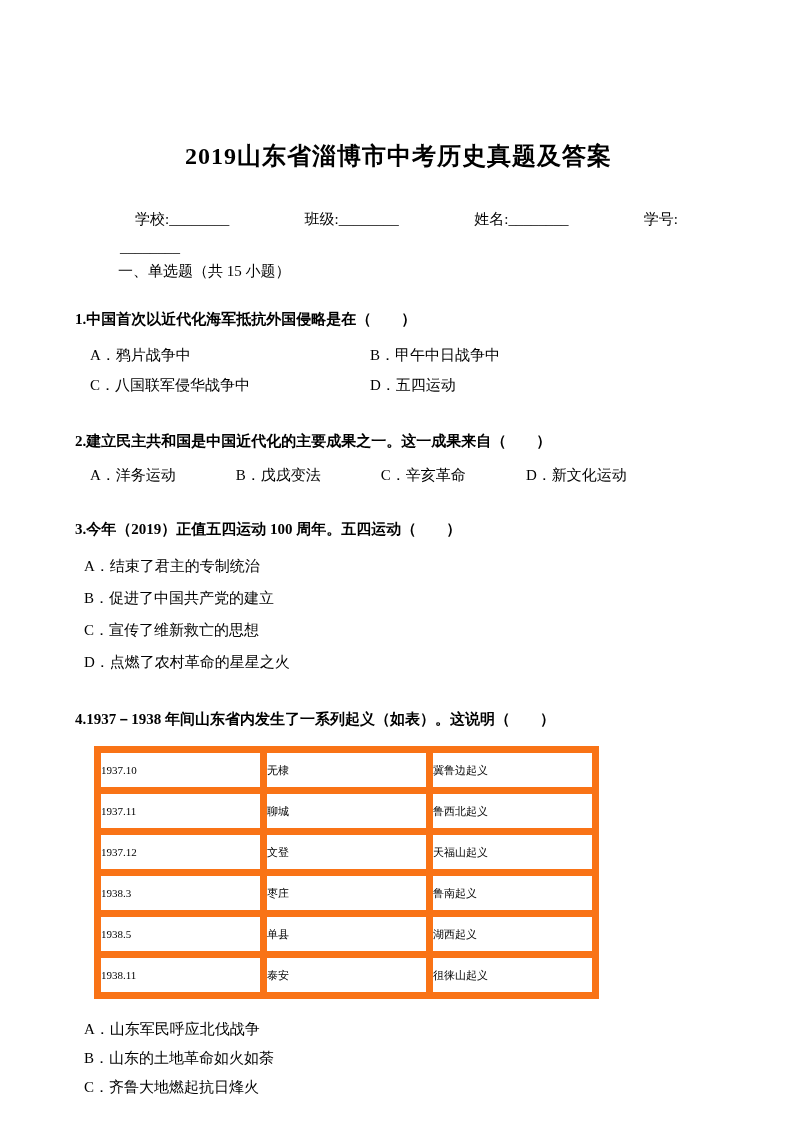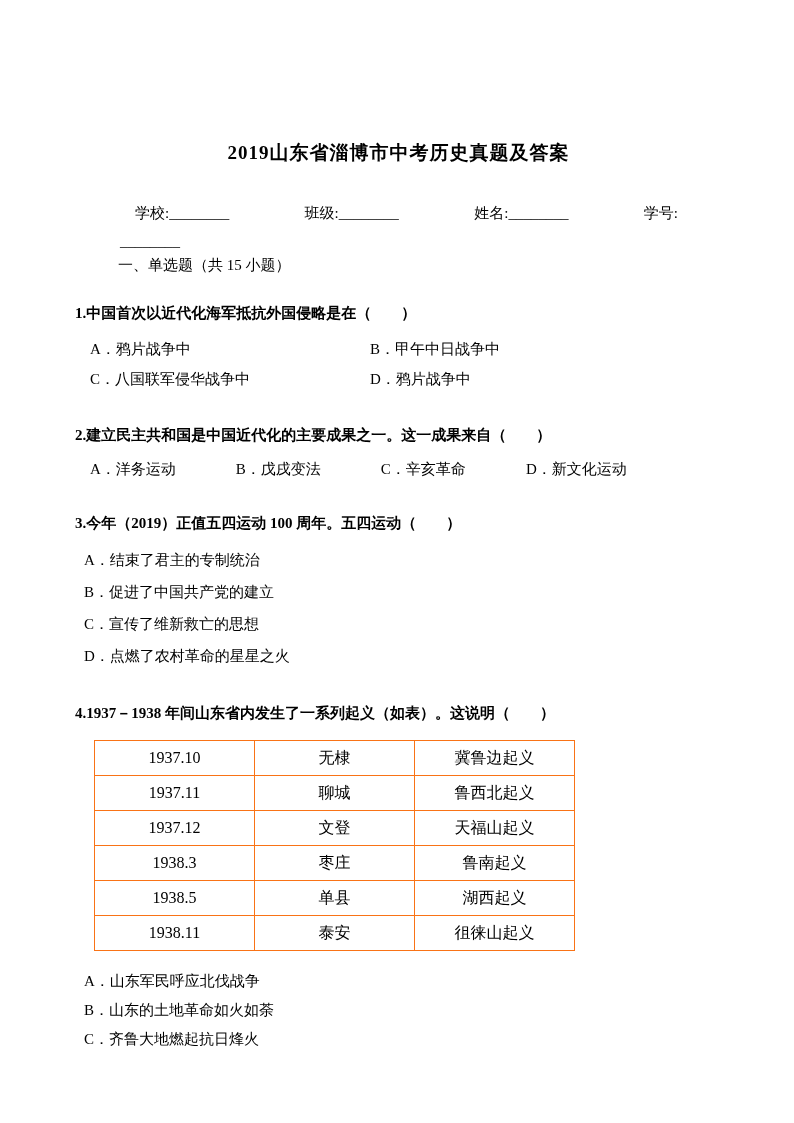--- a/index.html
+++ b/index.html
@@ -15,21 +15,21 @@
     background: #ffffff;
     color: #000000;
     font-family: "Liberation Serif", "DejaVu Serif", serif;
     box-sizing: border-box;
     padding: 140px 72px 0 75px;
     overflow: hidden;
   }
   .doc-title {
     margin: 0 0 36px 0;
     text-align: center;
-    font-size: 19px;
+    font-size: 24px;
     font-weight: bold;
     letter-spacing: 1px;
   }
   .fields-row {
     display: flex;
     justify-content: space-between;
     margin: 0 44px 0 60px;
     font-size: 15px;
     line-height: 22px;
   }
@@ -70,26 +70,25 @@
     line-height: 32px;
   }
   .options-stacked .opt {
     display: block;
   }
   table.qtable {
     border-collapse: collapse;
     margin: 16px 0 16px 19px;
   }
   table.qtable td {
-    border: 1px solid #f97316;
+    border: 7px solid #f97316;
     width: 159px;
     height: 34px;
-    text-align: center;
     vertical-align: middle;
-    font-size: 16px;
+    font-size: 11px;
     padding: 0;
   }
 </style>
 </head>
 <body>
 
 <div class="page">
 
   <h1 class="doc-title">2019山东省淄博市中考历史真题及答案</h1>
 
@@ -102,21 +101,21 @@
   <div class="wrapped-blank">________</div>
 
   <div class="section-heading">一、单选题（共 15 小题）</div>
 
   <div class="question">
     <p class="stem">1.中国首次以近代化海军抵抗外国侵略是在（　　）</p>
     <div class="options-grid-2">
       <span class="opt">A．鸦片战争中</span>
       <span class="opt">B．甲午中日战争中</span>
       <span class="opt">C．八国联军侵华战争中</span>
-      <span class="opt">D．鸦片战争中</span>
+      <span class="opt">D．五四运动</span>
     </div>
   </div>
 
   <div class="question" style="margin-top:30px;">
     <p class="stem">2.建立民主共和国是中国近代化的主要成果之一。这一成果来自（　　）</p>
     <div class="options-inline">
       <span class="opt">A．洋务运动</span>
       <span class="opt">B．戊戌变法</span>
       <span class="opt">C．辛亥革命</span>
       <span class="opt">D．新文化运动</span>

